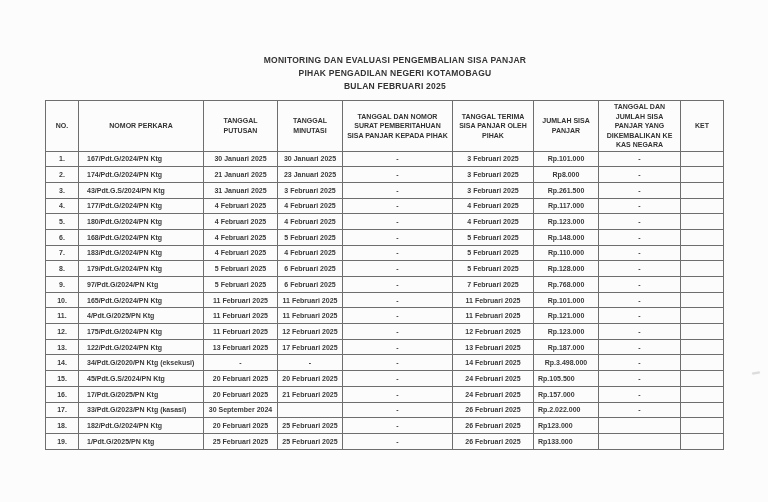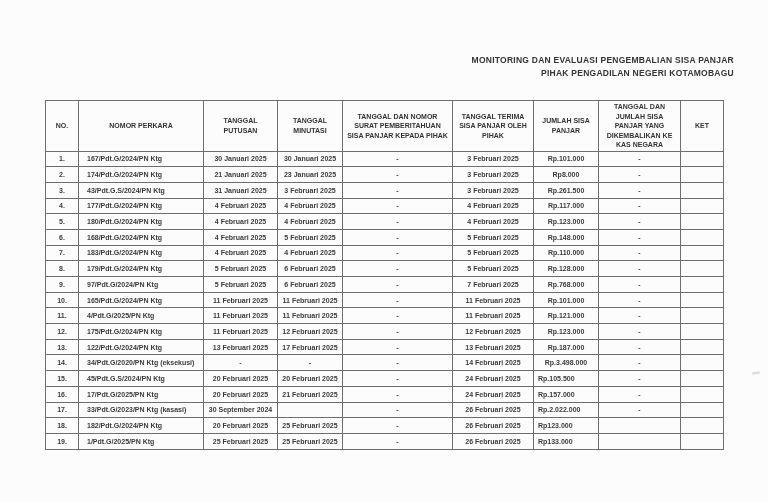--- a/index.html
+++ b/index.html
@@ -5,21 +5,21 @@
   html,body{margin:0;padding:0;}
   body{
     width:768px;height:502px;overflow:hidden;
     background:#fbfbfb;
     font-family:"Liberation Sans",sans-serif;
     -webkit-font-smoothing:antialiased;
   }
   .page{position:relative;width:768px;height:502px;background:#fcfcfc;}
   .title-block{
     position:absolute;top:54px;left:45px;width:678px;
-    text-align:right;transform:translateX(11px);
+    text-align:center;transform:translateX(11px);
     font-weight:bold;font-size:8.5px;line-height:13px;
     color:#343434;letter-spacing:0.25px;
   }
   table.report{
     position:absolute;left:45px;top:100px;width:678px;
     border-collapse:collapse;table-layout:fixed;
   }
   .report th,.report td{
     border:1px solid #6e6e6e;
     font-weight:bold;color:#3a3a3a;
@@ -40,20 +40,21 @@
   }
 </style>
 </head>
 <body>
 
 <div class="page">
 
   <div class="title-block">
     <div>MONITORING DAN EVALUASI PENGEMBALIAN SISA PANJAR</div>
     <div>PIHAK PENGADILAN NEGERI KOTAMOBAGU</div>
+    <div>BULAN FEBRUARI 2025</div>
   </div>
 
   <table class="report">
     <colgroup>
       <col style="width:33px">
       <col style="width:125px">
       <col style="width:74px">
       <col style="width:65px">
       <col style="width:110px">
       <col style="width:81px">

